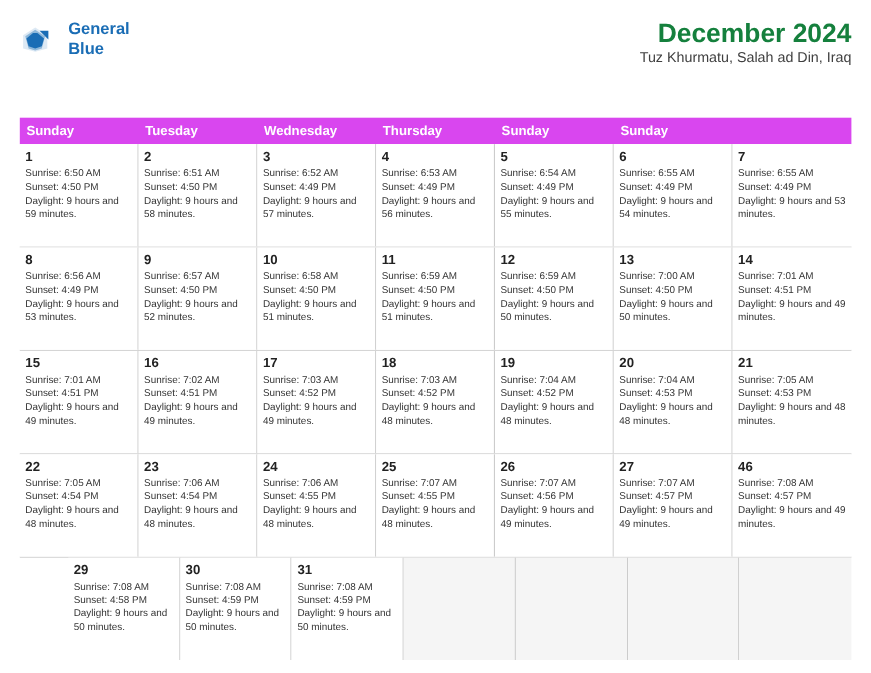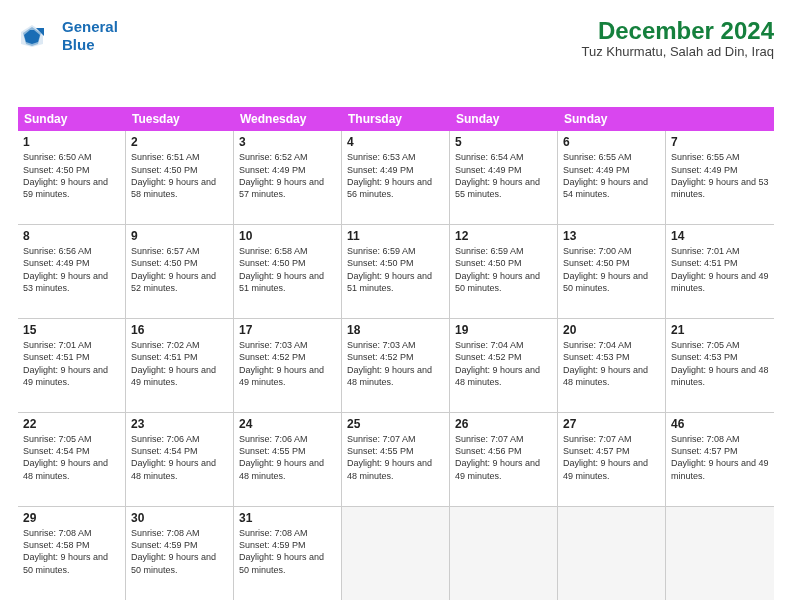--- a/index.html
+++ b/index.html
@@ -78,20 +78,21 @@
       flex-direction: column;
     }
     .cal-row {
       display: grid;
       grid-template-columns: repeat(7, 1fr);
       flex: 1;
       border-bottom: 1px solid #ccc;
     }
     .cal-row:last-child {
       border-bottom: none;
+      margin-left: 44px;
     }
     .cal-cell {
       border-right: 1px solid #ccc;
       padding: 4px 5px;
       font-size: 9.5px;
       color: #333;
       vertical-align: top;
       background: #fff;
       min-height: 0;
     }

